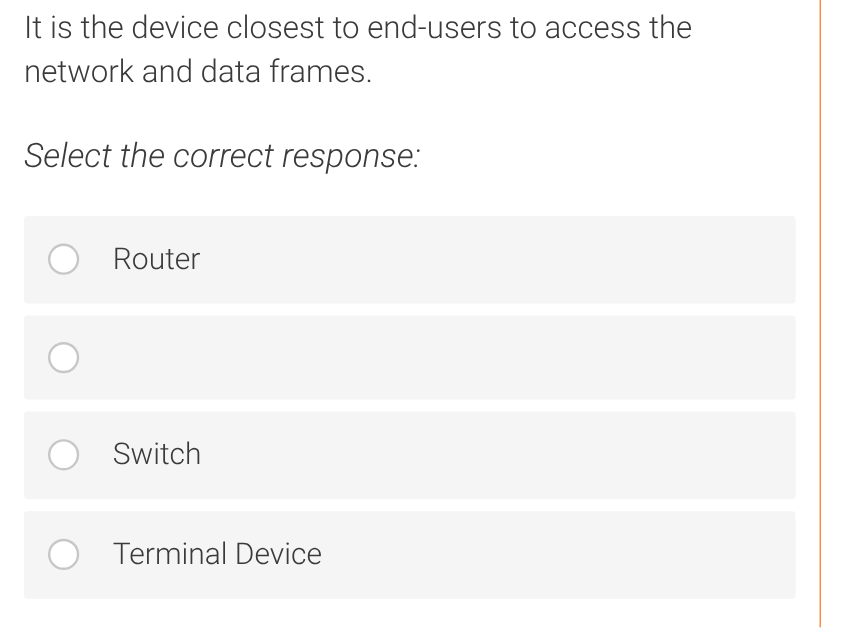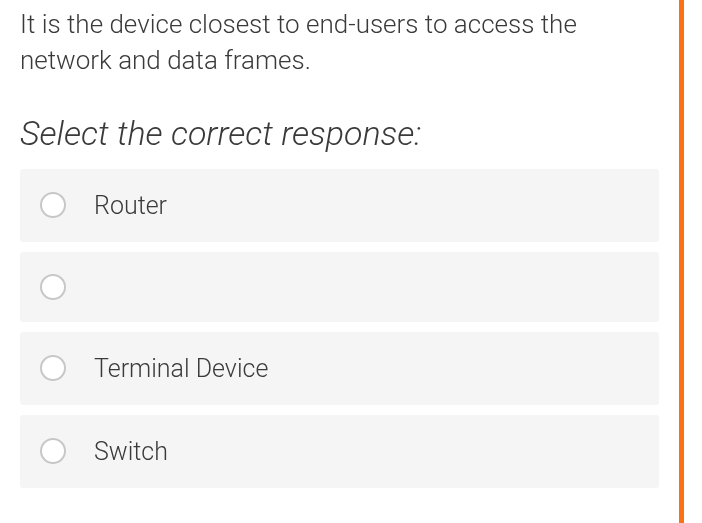--- a/index.html
+++ b/index.html
@@ -10,36 +10,36 @@
   body {
     font-family: -apple-system, BlinkMacSystemFont, "Segoe UI", Roboto, "Helvetica Neue", Arial, sans-serif;
     background: #ffffff;
     width: 702px;
     height: 523px;
     position: relative;
   }
   .content-area {
     padding: 6px 20px 0 20px;
     width: 684px;
-    border-right: 5px solid #f97316;
+    border-right: 1px solid #f97316;
     height: 523px;
   }
   .question-text {
     font-size: 26px;
     font-weight: 300;
     color: #3a3a3a;
     line-height: 1.4;
     margin-bottom: 34px;
   }
   .instruction-text {
-    font-size: 34px;
+    font-size: 28px;
     font-weight: 300;
     font-style: italic;
     color: #3a3a3a;
-    margin-bottom: 16px;
+    margin-bottom: 34px;
   }
   .options {
     display: flex;
     flex-direction: column;
     gap: 10px;
   }
   .option-row {
     background: #f5f5f5;
     border-radius: 3px;
     padding: 22px 20px;
@@ -75,22 +75,22 @@
       <span class="radio-circle"></span>
       <span class="option-label">Router</span>
     </label>
 
     <label class="option-row">
       <span class="radio-circle"></span>
     </label>
 
     <label class="option-row">
       <span class="radio-circle"></span>
-      <span class="option-label">Terminal Device</span>
+      <span class="option-label">Switch</span>
     </label>
 
     <label class="option-row">
       <span class="radio-circle"></span>
-      <span class="option-label">Switch</span>
+      <span class="option-label">Terminal Device</span>
     </label>
 
   </div>
 </div>
 
 </body></html>

